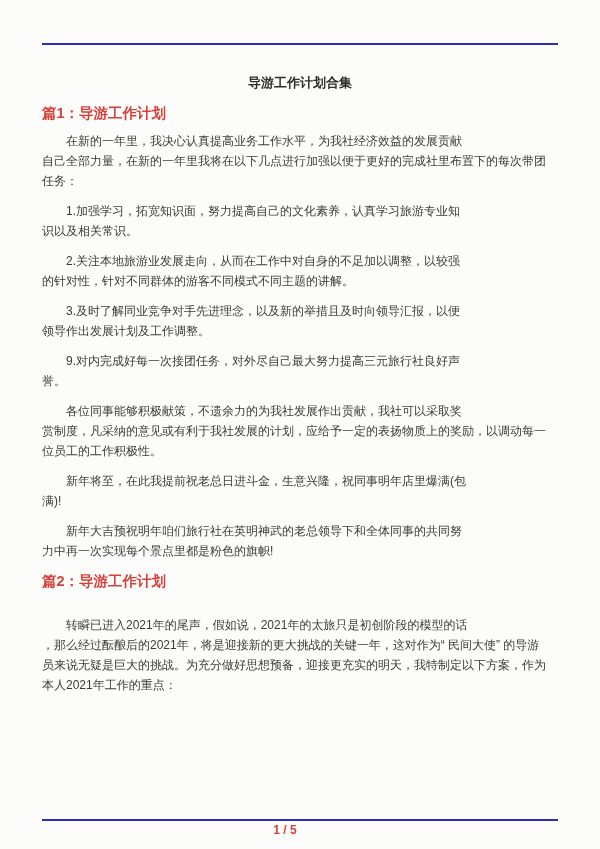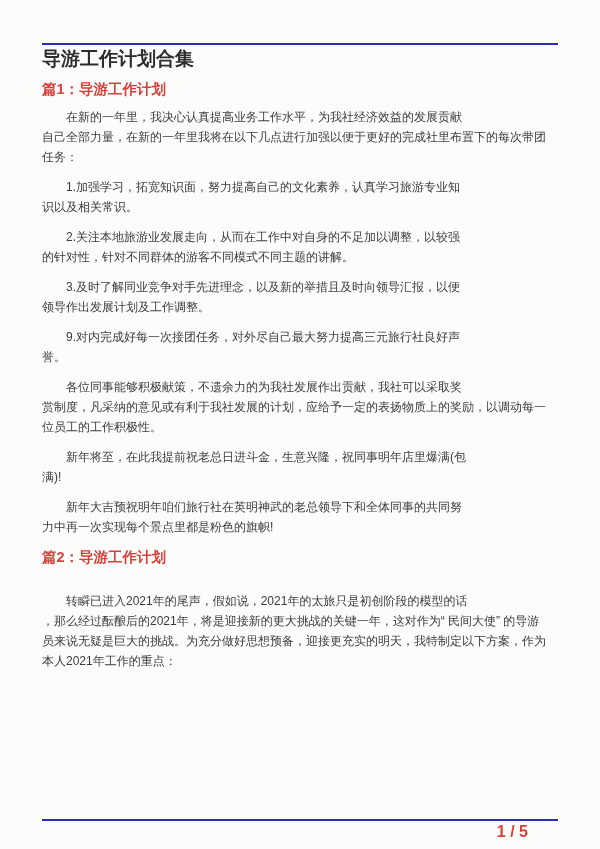--- a/index.html
+++ b/index.html
@@ -15,21 +15,23 @@
     height: 849px;
     background: var(--page-bg, #fcfcfa);
     overflow: hidden;
     padding: 43px 42px 0 42px;
   }
   .rule {
     height: 2px;
     background: var(--rule-blue, #2a2eb8);
   }
   .doc-title {
-    font-size: 19px;
+    margin-top: 24px;
+    text-align: center;
+    font-size: 13px;
     line-height: 28px;
     font-weight: 700;
     color: var(--text-title, #2d2d2d);
   }
   .sec-heading {
     margin-top: 6px;
     font-size: 14.5px;
     line-height: 20px;
     font-weight: 700;
     color: var(--accent-red, #d6413c);
@@ -44,23 +46,23 @@
   }
   .sec-heading.second { margin-top: 4px; margin-bottom: 24px; }
   .footer {
     position: absolute;
     left: 42px;
     right: 42px;
     top: 819px;
   }
   .page-number {
     margin-top: 2px;
-    text-align: right;
+    text-align: center;
     padding-right: 30px;
-    font-size: 16px;
+    font-size: 12px;
     font-weight: 700;
     color: var(--accent-red, #d6413c);
   }
 </style>
 </head>
 <body>
 
 <div class="page">
 
   <div class="rule"></div>

